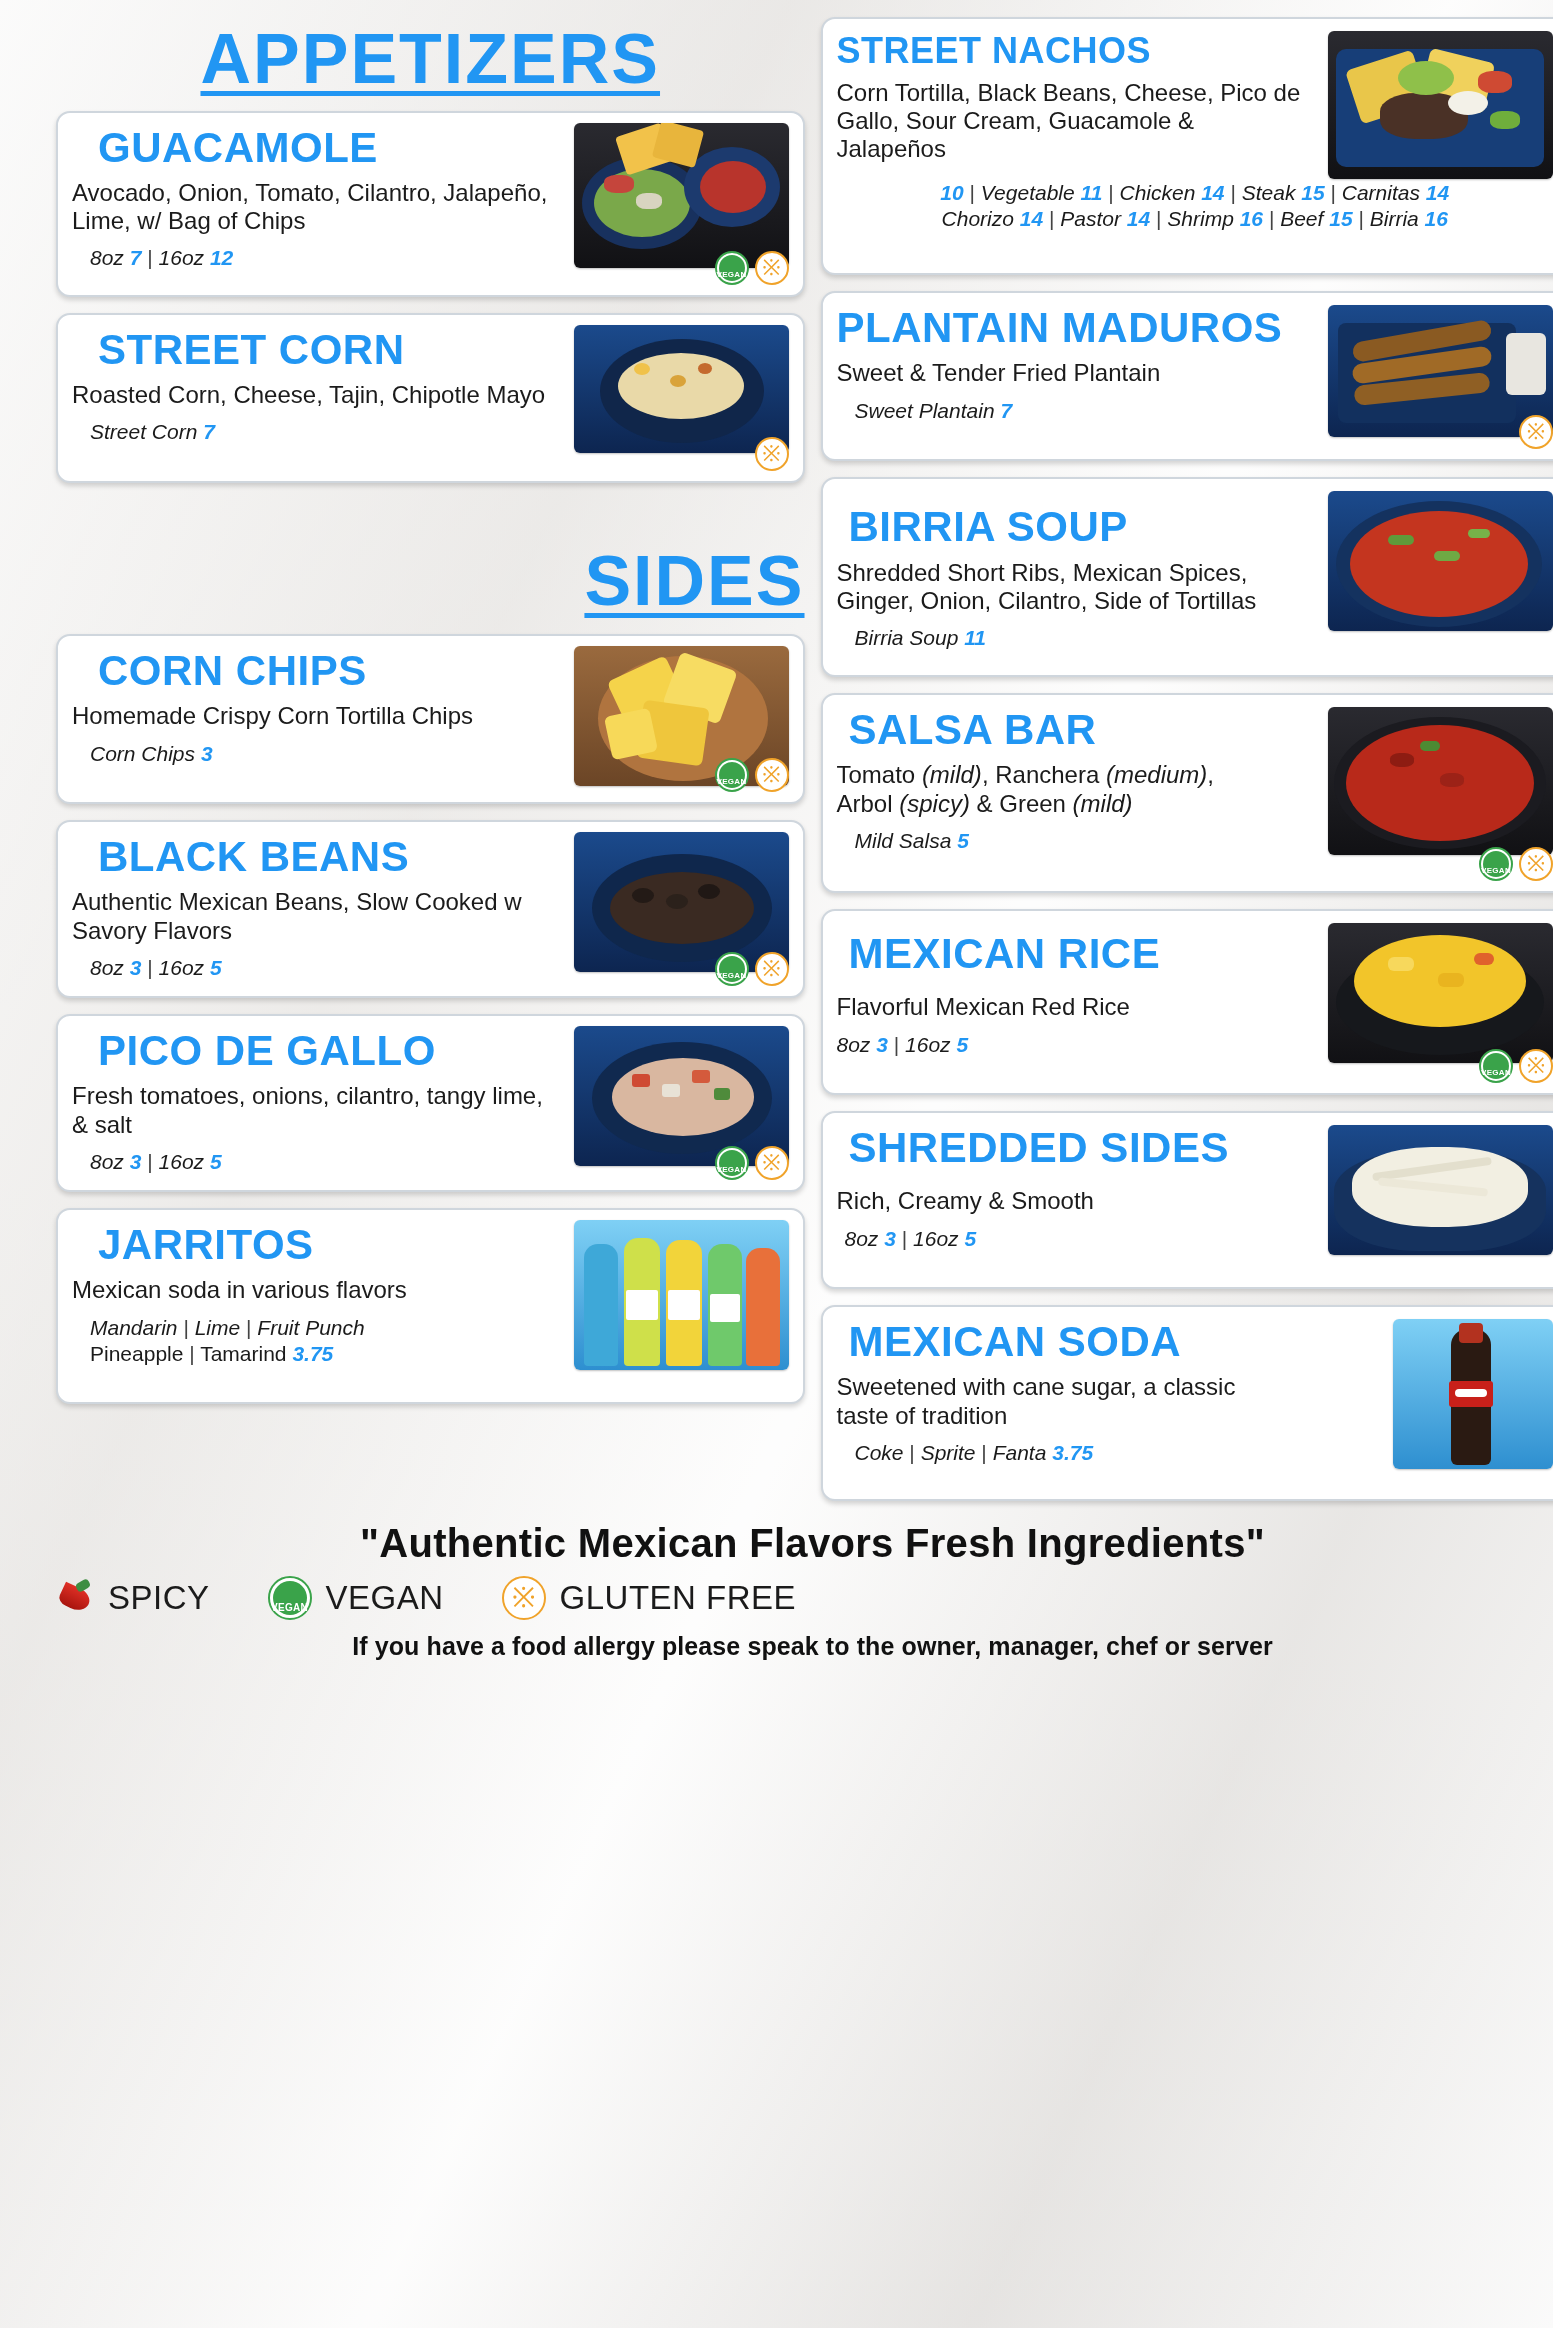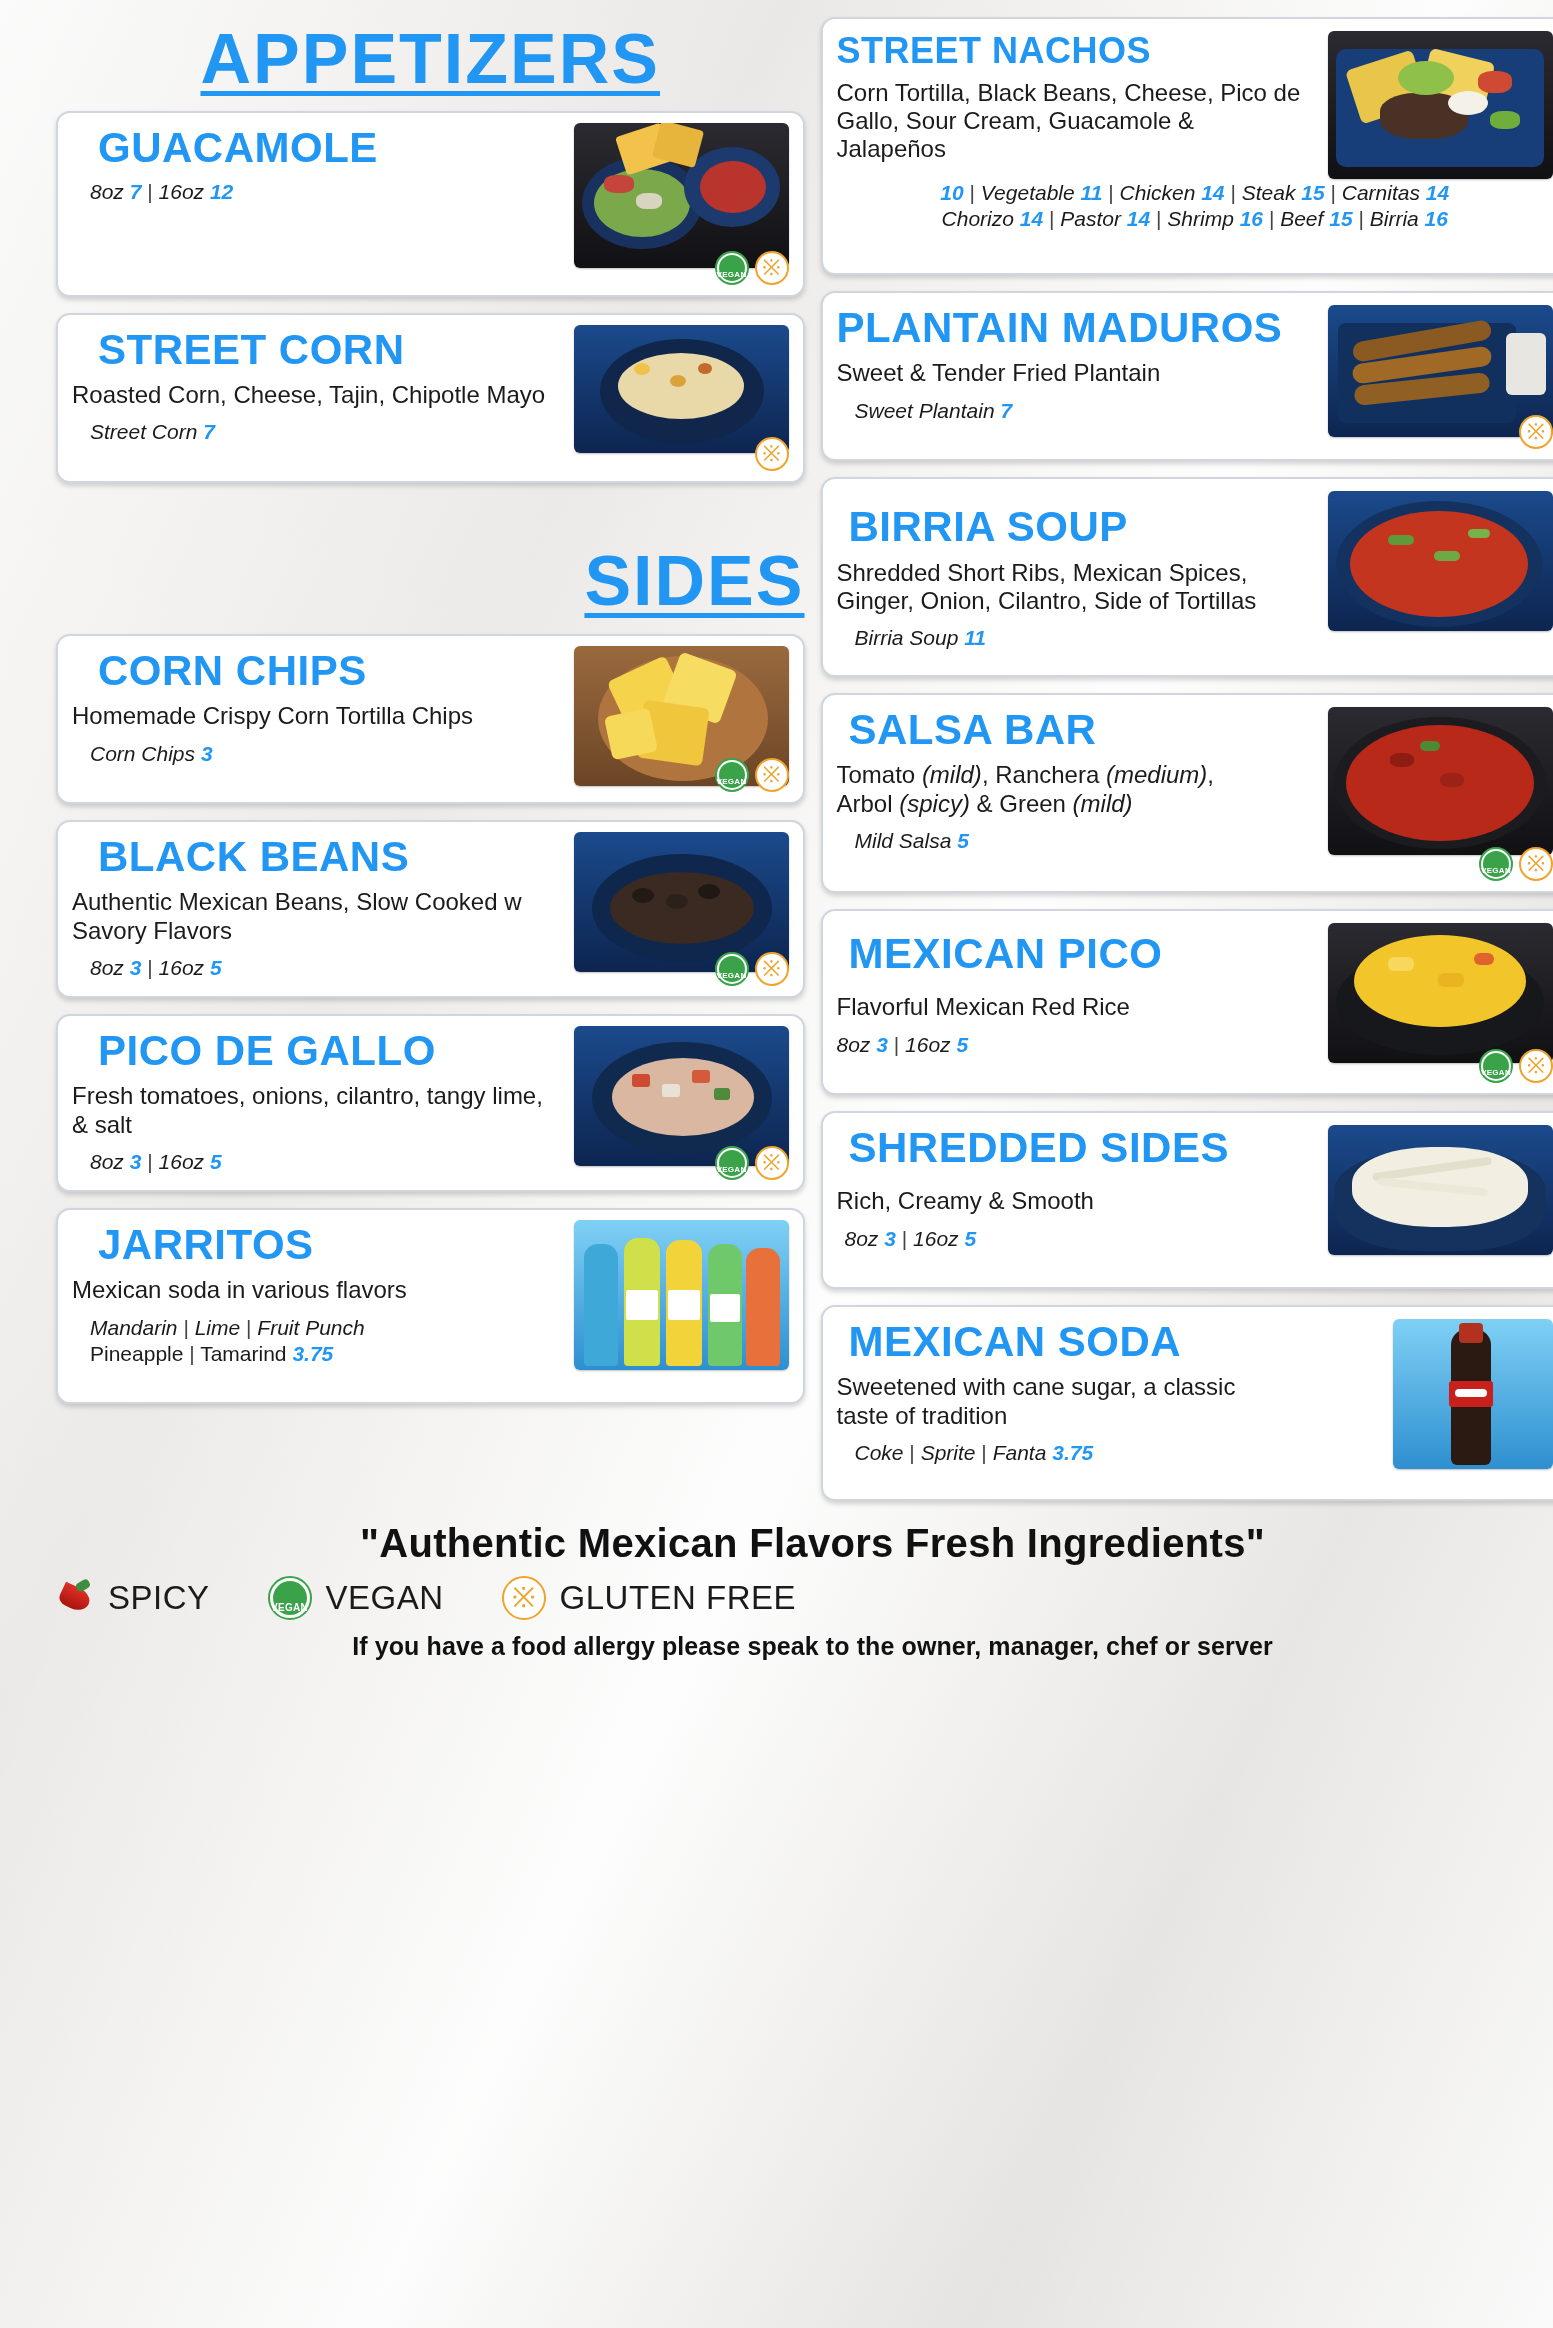--- a/index.html
+++ b/index.html
@@ -152,20 +152,21 @@
 <div class="page">
   <div class="cols">
 
     <div class="col">
 
       <div class="section-title">APPETIZERS</div>
 
       <div class="card" style="min-height:186px;">
         <div class="card-body">
           <div class="item-name indent">GUACAMOLE</div>
+          <div class="desc">Avocado, Onion, Tomato, Cilantro, Jalapeño, Lime, w/ Bag of Chips</div>
           <div class="price-line">8oz <span class="amt">7</span> <span class="sep">|</span> 16oz <span class="amt">12</span></div>
         </div>
         <div class="card-media">
           <div class="photo bg-dark" style="width:215px;height:145px;">
             <div class="ph">
               <div class="blob" style="left:8px;top:34px;width:120px;height:92px;background:#18315e;border-radius:50%;"></div>
               <div class="blob" style="left:20px;top:46px;width:96px;height:68px;background:#7aa84a;border-radius:50%;"></div>
               <div class="blob" style="left:30px;top:52px;width:30px;height:18px;background:#c5453c;border-radius:40%;"></div>
               <div class="blob" style="left:62px;top:70px;width:26px;height:16px;background:#d8d4c0;border-radius:40%;"></div>
               <div class="blob" style="left:110px;top:24px;width:96px;height:80px;background:#1c3a6e;border-radius:50%;"></div>
@@ -394,21 +395,21 @@
         <div class="badges" style="right:14px;bottom:10px;">
           <div class="badge vegan">
               <div class="leaf">VEGAN</div>
             </div>
           <div class="badge gf">※</div>
         </div>
       </div>
 
       <div class="card" style="min-height:186px;">
         <div class="card-body">
-          <div class="item-name" style="padding-left:12px;margin-top:10px;">MEXICAN PICO</div>
+          <div class="item-name" style="padding-left:12px;margin-top:10px;">MEXICAN RICE</div>
           <div class="desc" style="margin-top:16px;">Flavorful Mexican Red Rice</div>
           <div class="price-line" style="padding-left:0;">8oz <span class="amt">3</span> <span class="sep">|</span> 16oz <span class="amt">5</span></div>
         </div>
         <div class="card-media" style="position:absolute;right:14px;top:12px;">
           <div class="photo bg-dark" style="width:225px;height:140px;">
             <div class="ph">
               <div class="blob" style="left:8px;top:26px;width:208px;height:106px;background:#16181c;border-radius:50%;"></div>
               <div class="blob" style="left:26px;top:12px;width:172px;height:92px;background:#f2c52a;border-radius:50%;"></div>
               <div class="blob" style="left:60px;top:34px;width:26px;height:14px;background:#f7d85c;border-radius:6px;"></div>
               <div class="blob" style="left:110px;top:50px;width:26px;height:14px;background:#e9b41f;border-radius:6px;"></div>

